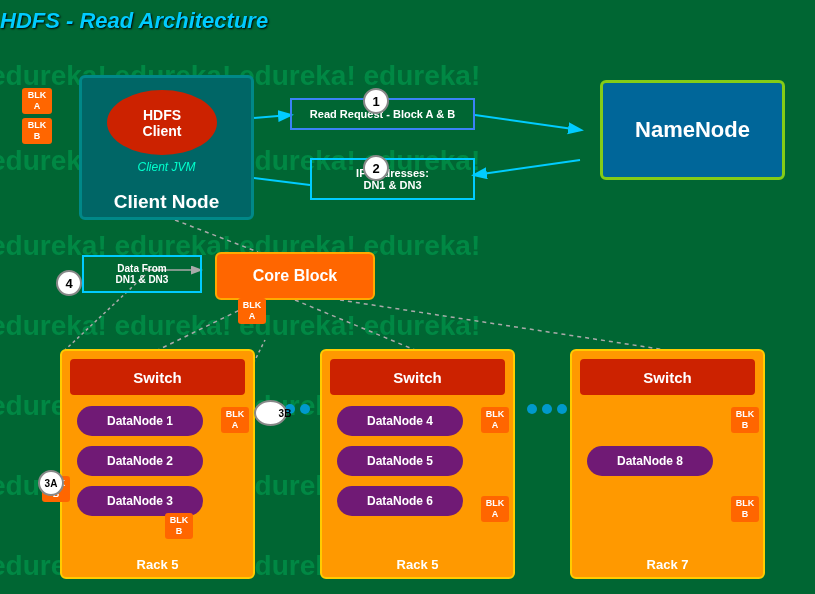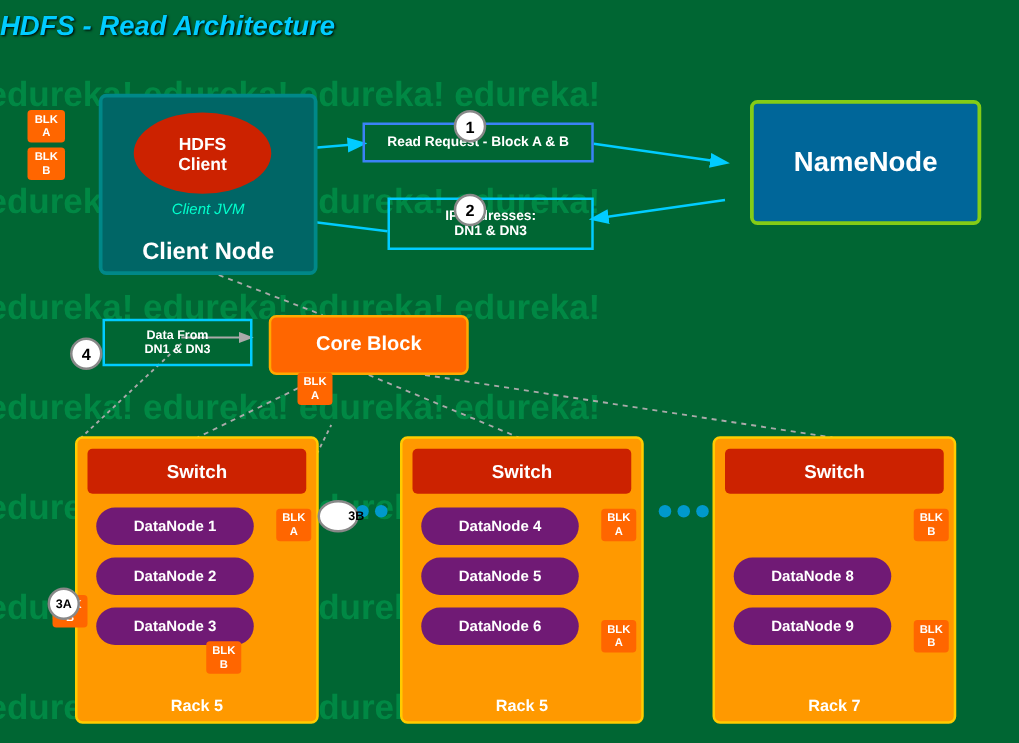--- a/index.html
+++ b/index.html
@@ -407,21 +407,20 @@
   <div class="rack-label">Rack 5</div>
 
   <div class="blk-badge" style="top:56px;right:4px;width:28px;">BLK<br>A</div>
 
   <div class="blk-badge" style="bottom:55px;right:4px;width:28px;">BLK<br>A</div>
 </div>
 
 <div class="rack rack-7">
   <div class="rack-switch">Switch</div>
   <div class="datanode dn2">DataNode 8</div>
-  <div class="datanode dn3">DataNode 9</div>
   <div class="rack-label">Rack 7</div>
 
   <div class="blk-badge" style="top:56px;right:4px;width:28px;">BLK<br>B</div>
 
   <div class="blk-badge" style="bottom:55px;right:4px;width:28px;">BLK<br>B</div>
 </div>
 
 <div class="dots-group" style="position:absolute;bottom:180px;left:270px;">
   <div class="dot"></div>
   <div class="dot"></div>

